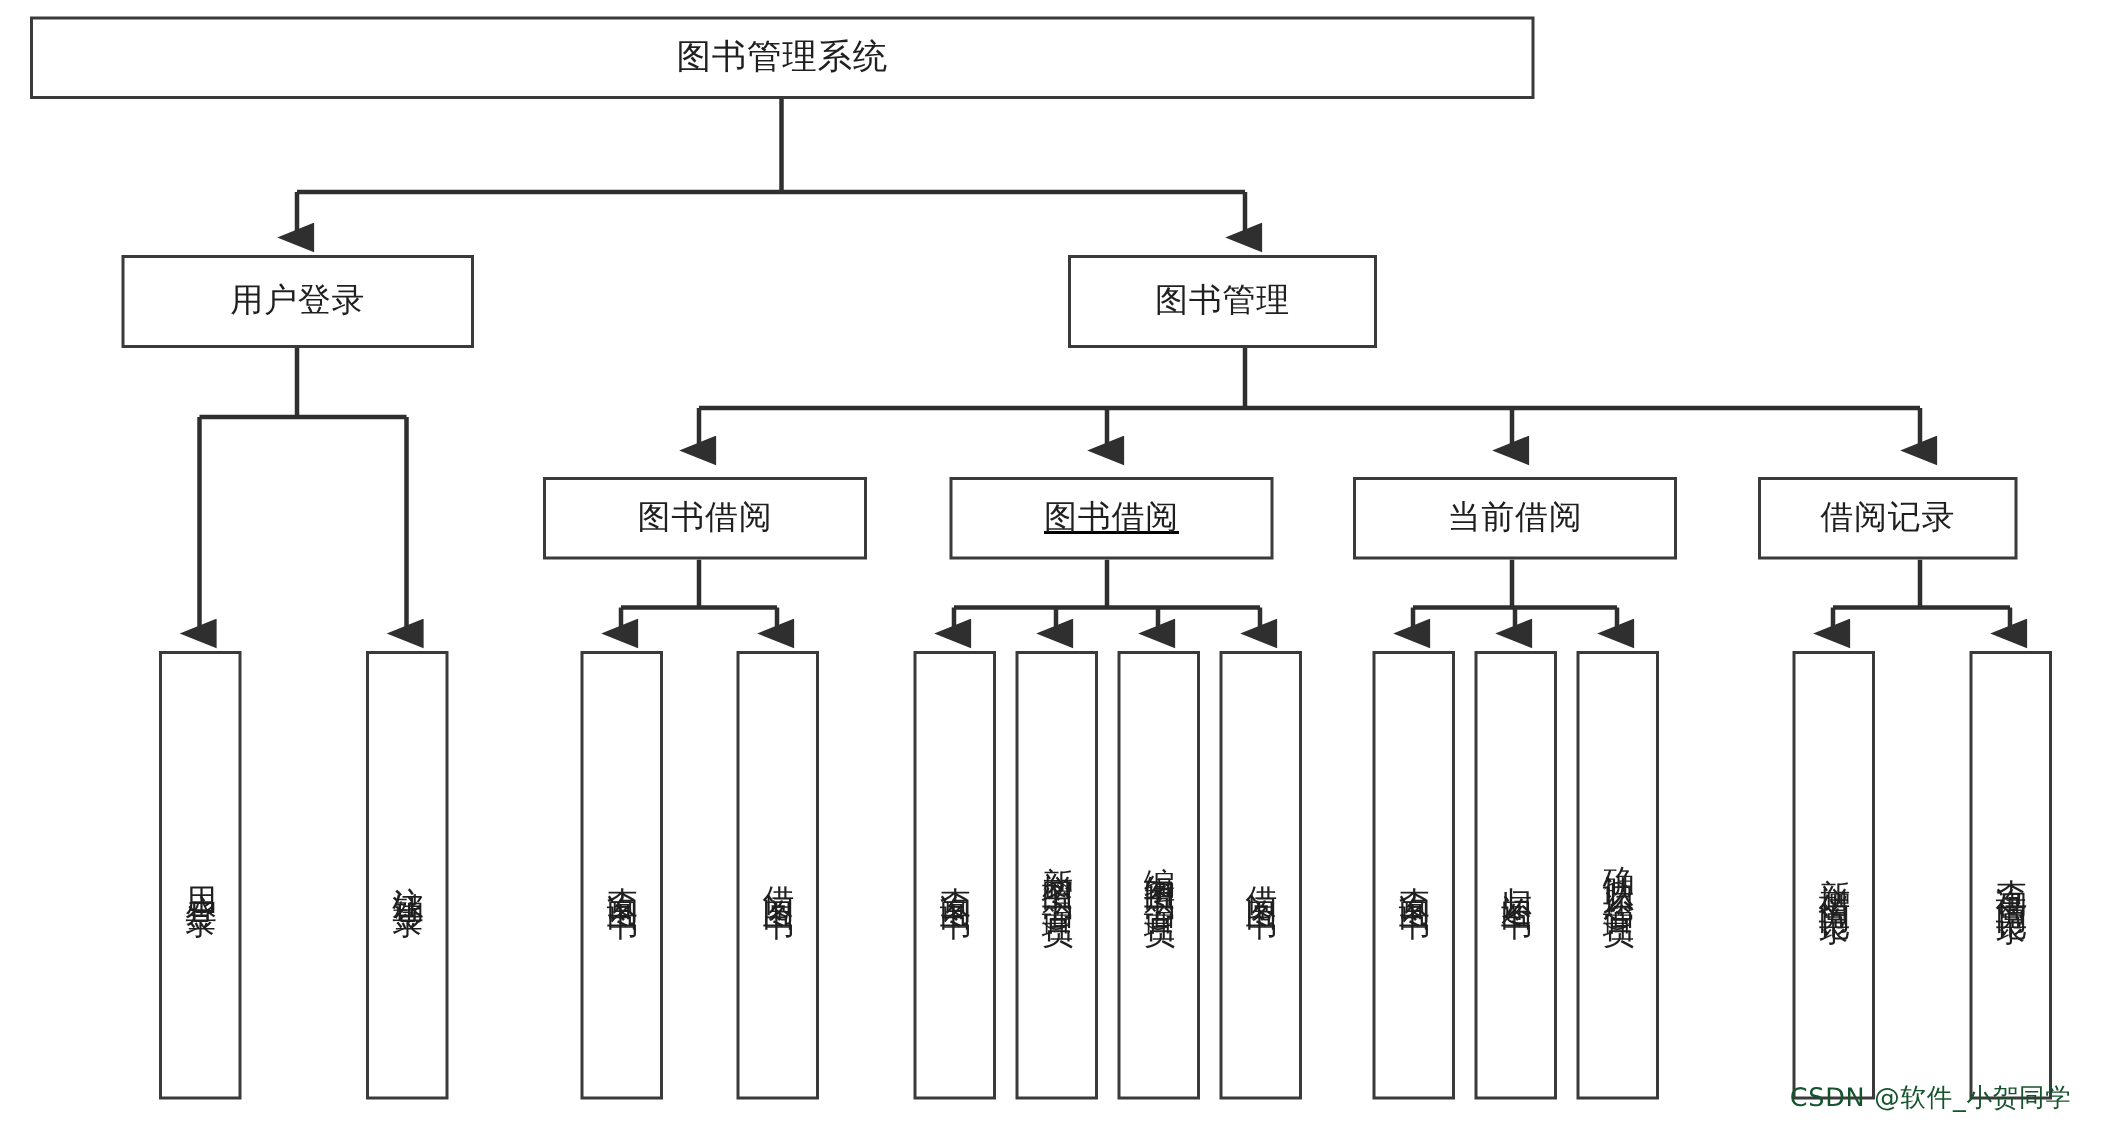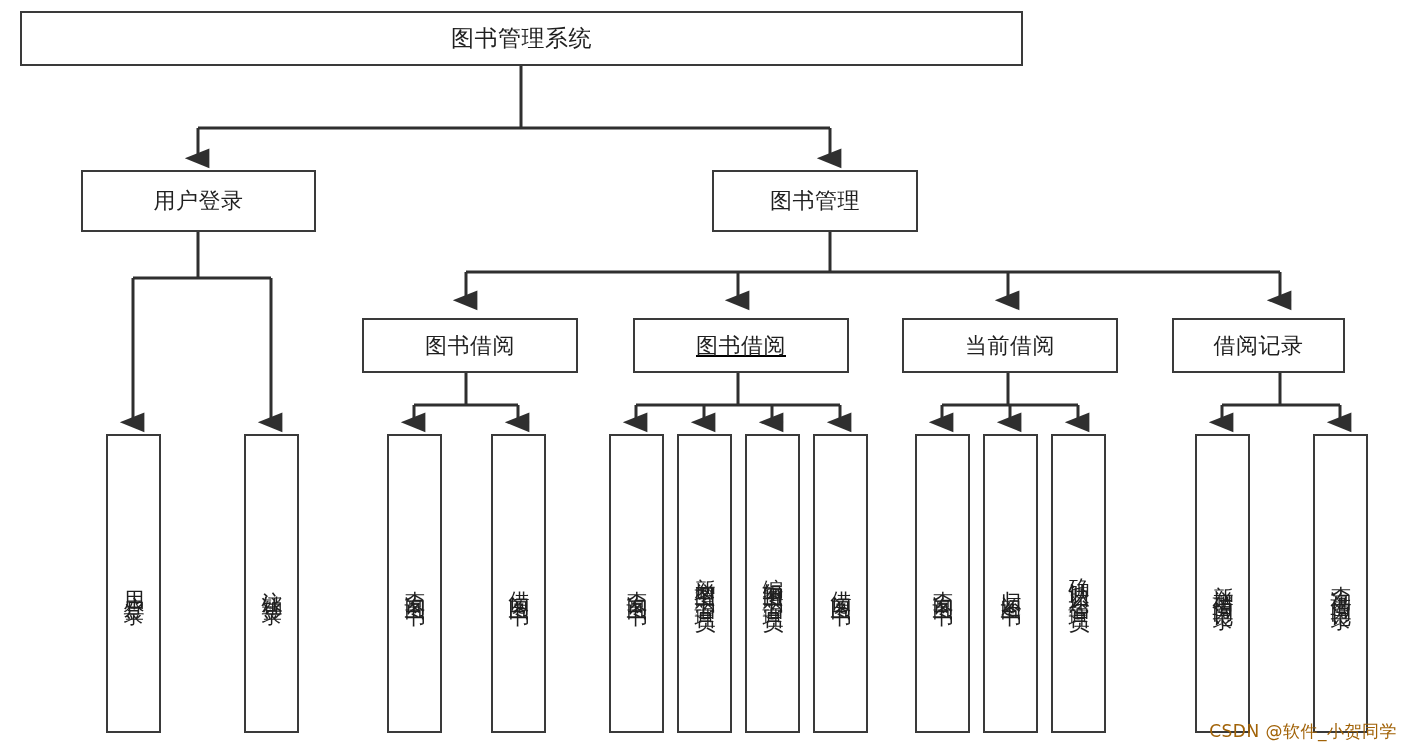--- a/index.html
+++ b/index.html
@@ -60,24 +60,24 @@
     writing-mode: vertical-rl;
     text-orientation: upright;
     font-size: 21px;
     letter-spacing: 5px;
     line-height: 1.0;
     white-space: nowrap;
     max-height: 100%;
   }
   #watermark {
     position: absolute;
-    right: 8px;
+    right: 24px;
     bottom: 4px;
     font-size: 17px;
-    color: #a16207;
+    color: #14532d;
     letter-spacing: 0.5px;
     z-index: 5;
     white-space: nowrap;
   }
 </style>
 </head>
 <body>
 
 <div id="diagram-root">
 

